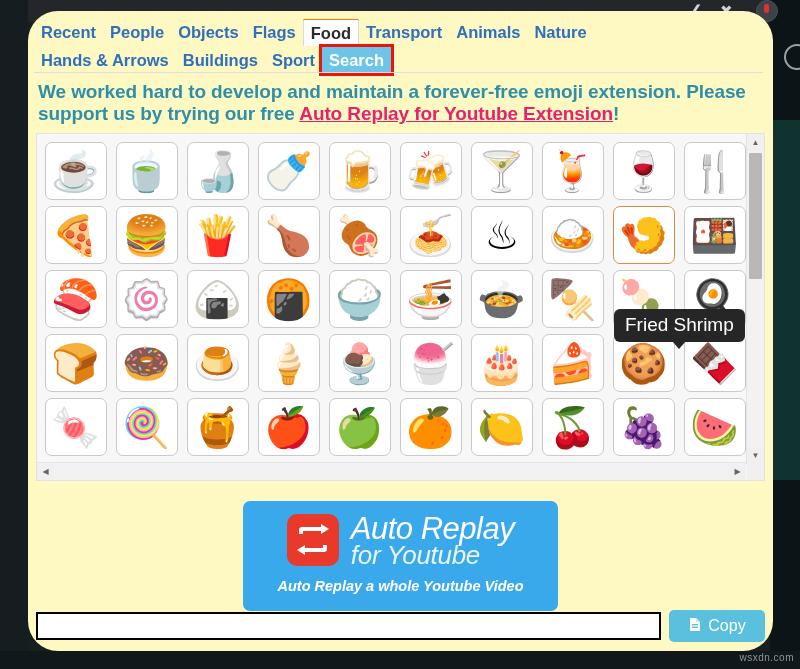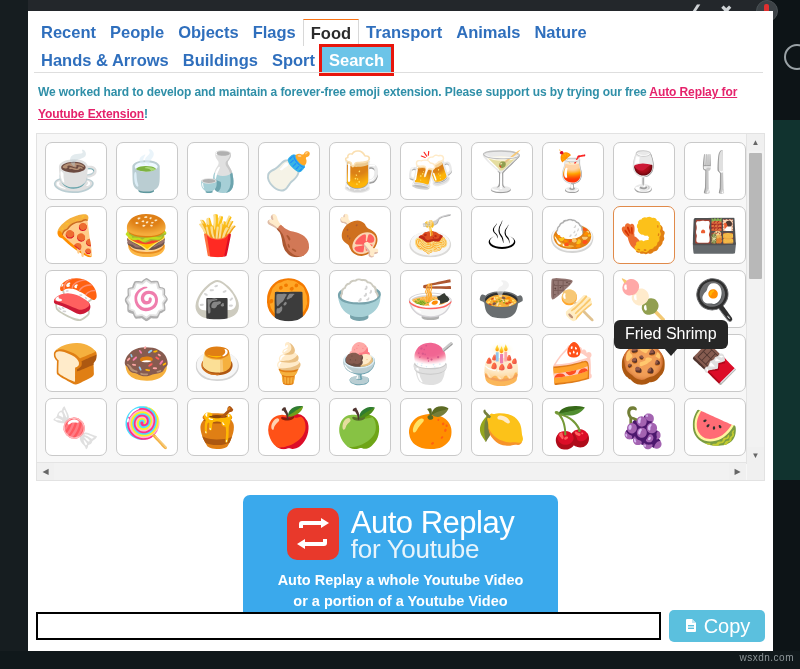--- a/index.html
+++ b/index.html
@@ -78,22 +78,23 @@
     width: 22px; height: 22px;
     border: 2px solid #9aa2a6;
     border-radius: 50%;
   }
 
   
   #popup {
     position: absolute;
     left: 28px; top: 11px;
     width: 745px; height: 640px;
-    background: #ffffff;
+    background: #fef9c3;
     overflow: hidden;
+    border-radius: 30px;
   }
 
   
   #tabbar {
     position: relative;
     padding: 7px 0 0 0;
     height: 62px;
     box-sizing: border-box;
   }
   .tab-row {
@@ -129,21 +130,21 @@
   #tab-underline {
     position: absolute;
     left: 6px; bottom: 0;
     width: 729px; height: 1px;
     background: #dedede;
   }
 
   
   #promo {
     padding: 8px 8px 6px 10px;
-    font-size: 12px;
+    font-size: 19px;
     font-weight: bold;
     color: #2f8fa8;
     line-height: 22px;
     letter-spacing: -0.1px;
   }
   #promo-link {
     color: #e5226b;
     text-decoration: underline;
     cursor: pointer;
   }
@@ -228,46 +229,47 @@
   #corner-box {
     position: absolute;
     right: 0; bottom: 0;
     width: 17px; height: 17px;
     background: #f0f0f0;
   }
 
   
   #tooltip {
     position: absolute;
-    left: 577px; top: 186px;
+    left: 577px; top: 175px;
     background: #262626;
     color: #ffffff;
-    font-size: 16px;
+    font-size: 19px;
     padding: 5px 11px 6px 11px;
     border-radius: 6px;
     white-space: nowrap;
     z-index: 50;
     pointer-events: none;
   }
   #tooltip-arrow {
     position: absolute;
     left: 50%;
     margin-left: -7px;
     bottom: -7px;
     width: 0; height: 0;
     border-left: 7px solid transparent;
     border-right: 7px solid transparent;
     border-top: 8px solid #262626;
   }
 
   
   #banner-wrap {
-    margin-top: 14px;
+    margin-top: 20px;
     display: flex;
     justify-content: center;
+    font-style: italic;
   }
   #banner {
     width: 315px;
     background: #3aa9ec;
     border-radius: 7px;
     padding: 12px 10px 14px 10px;
     box-sizing: border-box;
     cursor: pointer;
   }
   #banner-top {
@@ -330,21 +332,21 @@
     outline: none;
     font-family: "Liberation Sans", sans-serif;
   }
   #copy-button {
     width: 96px;
     height: 32px;
     background: #5bc0de;
     border: none;
     border-radius: 5px;
     color: #ffffff;
-    font-size: 20px;
+    font-size: 16px;
     display: flex;
     align-items: center;
     justify-content: center;
     gap: 5px;
     cursor: pointer;
     font-family: "Liberation Sans", sans-serif;
   }
 
   #watermark {
     position: absolute;
@@ -580,21 +582,20 @@
             <path d="M4 11 L4 7 A3 3 0 0 1 7 4 L26 4 L26 1 L34 6 L26 11 L26 8 L8 8 L8 11 Z" fill="#ffffff"></path>
             <path d="M32 22 L32 26 A3 3 0 0 1 29 29 L10 29 L10 32 L2 27 L10 22 L10 25 L28 25 L28 22 Z" fill="#ffffff"></path>
           </svg>
         </div>
         <div>
           <div id="banner-title">Auto Replay</div>
           <div id="banner-sub">for Youtube</div>
         </div>
       </div>
       <div class="banner-desc">Auto Replay a whole Youtube Video</div>
-      <div class="banner-desc" style="margin-top:0">or a portion of a Youtube Video</div>
     </div>
   </div>
 
   <div id="bottom-bar">
     <input id="copy-input" type="text" placeholder="" style="">
     <button id="copy-button">
       <span>
         <svg width="15" height="16" viewBox="0 0 15 16" aria-hidden="true">
           <path d="M3 2 h5 l4 4 v8 a1 1 0 0 1 -1 1 H3 a1 1 0 0 1 -1 -1 V3 a1 1 0 0 1 1 -1 z" fill="#ffffff"></path>
           <path d="M8 2 v4 h4 z" fill="#bfe6f2"></path>

